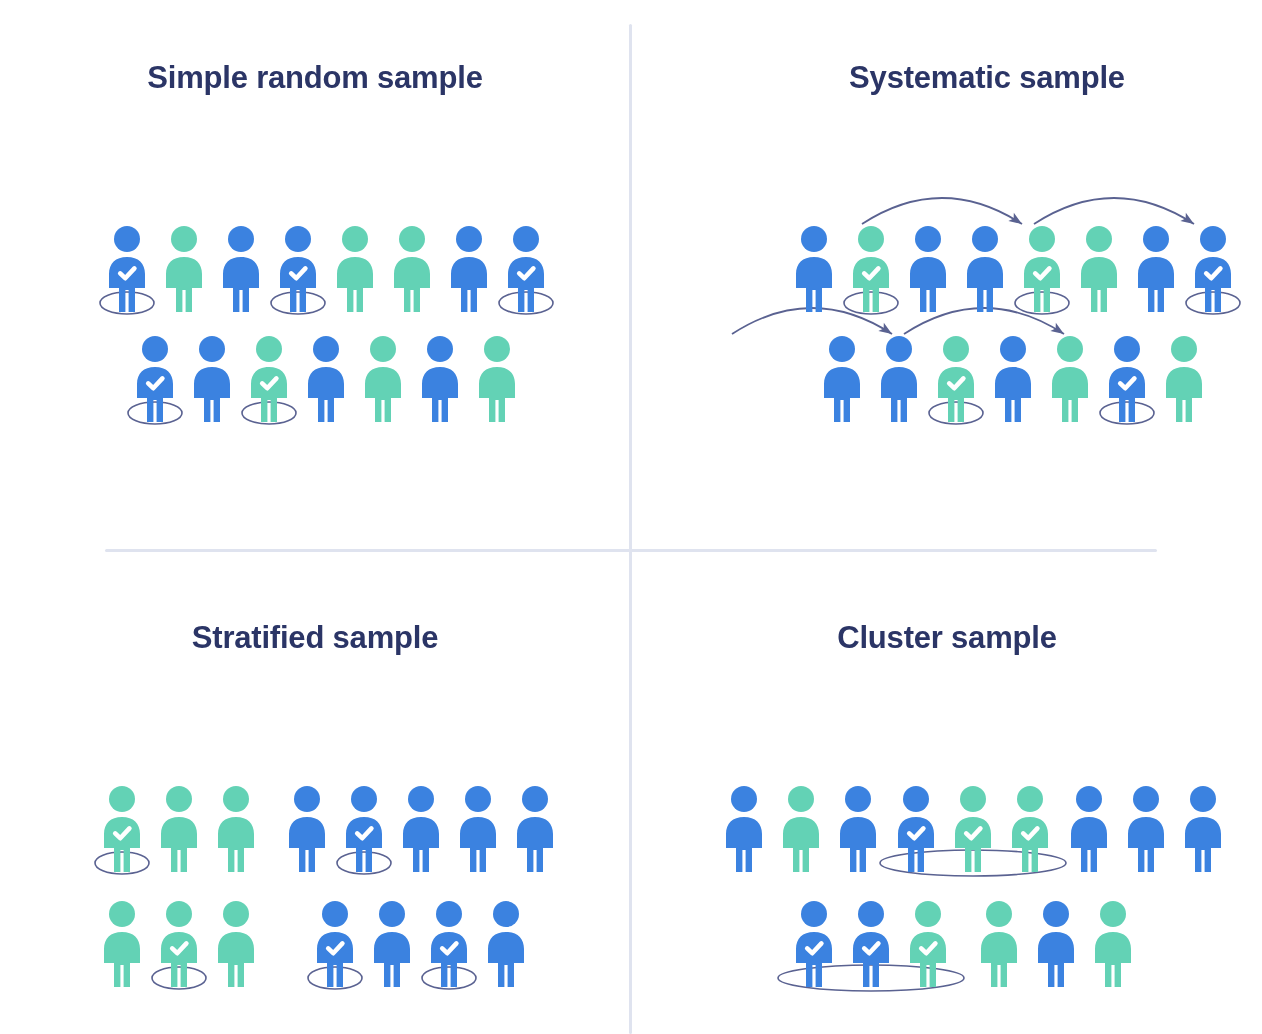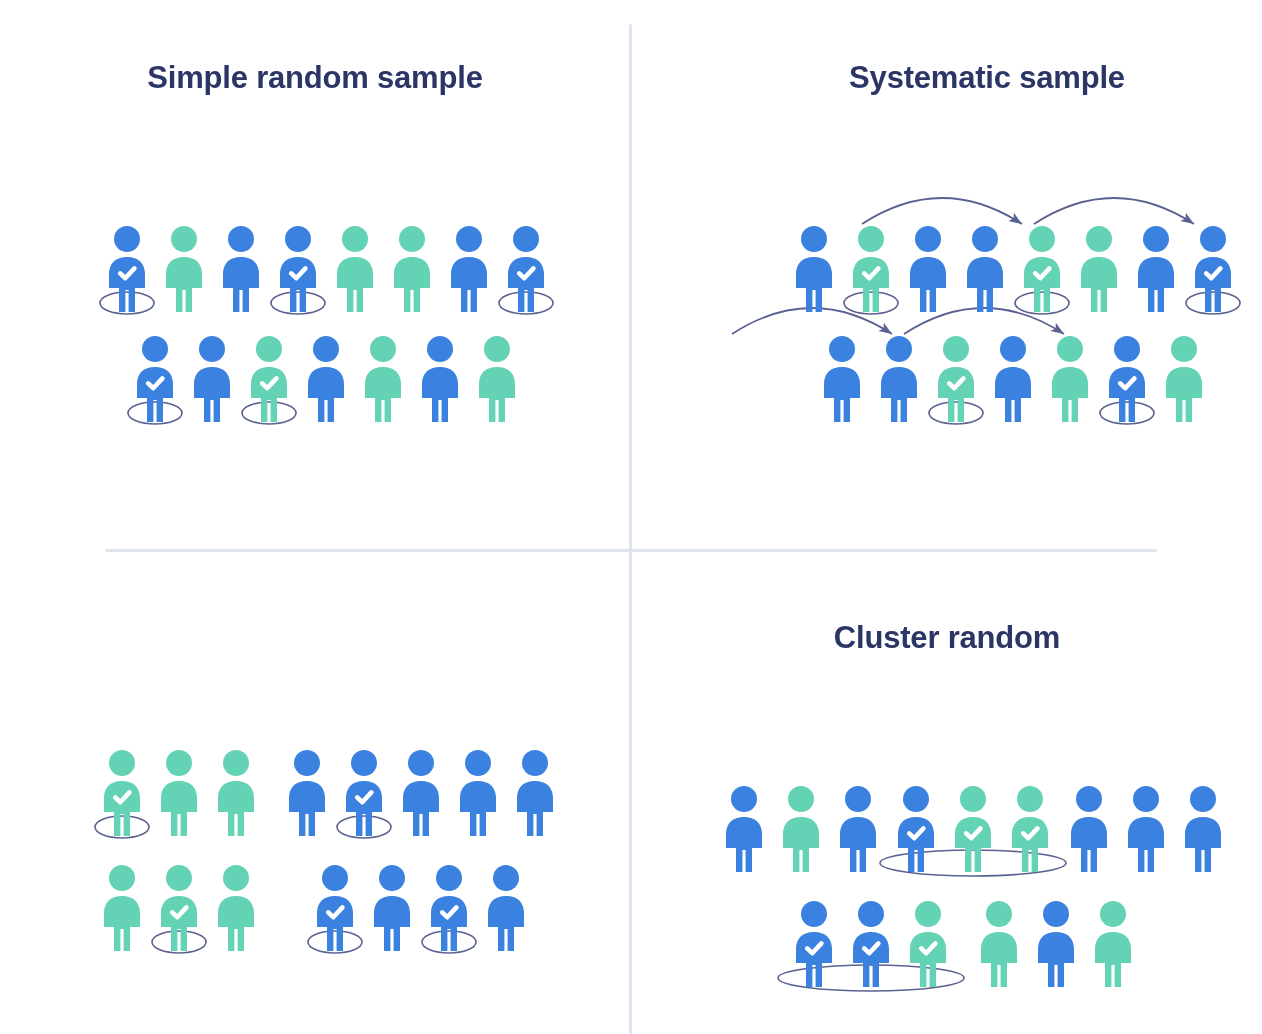--- a/index.html
+++ b/index.html
@@ -242,20 +242,21 @@
             <g transform="translate(342,0)">
               <circle cx="22" cy="13" r="13" fill="#63d2b5"></circle>
               <path d="M22,31 C33.5,31 40,37.5 40,48 L40,62 L30,62 L30,86 L23.6,86 L23.6,64 L20.4,64 L20.4,86 L14,86 L14,62 L4,62 L4,48 C4,37.5 10.5,31 22,31 Z" fill="#63d2b5"></path>
             </g>
           </g>
         </svg>
       </div>
   </section>
 
   <section class="panel" id="panel-strat">
+    <div class="panel-title">Stratified sample</div>
     <div class="figures">
         <svg width="630" height="420" viewBox="0 0 630 420">
           <g transform="translate(100,130)">
             <g transform="translate(0,0)">
               <ellipse cx="22" cy="77" rx="27" ry="11" fill="none" stroke="#5a6291" stroke-width="1.6"></ellipse>
               <circle cx="22" cy="13" r="13" fill="#63d2b5"></circle>
               <path d="M22,31 C33.5,31 40,37.5 40,48 L40,62 L30,62 L30,86 L23.6,86 L23.6,64 L20.4,64 L20.4,86 L14,86 L14,62 L4,62 L4,48 C4,37.5 10.5,31 22,31 Z" fill="#63d2b5"></path>
               <path d="M15.2,47.4 L20.2,52.2 L29.4,42.4" fill="none" stroke="#ffffff" stroke-width="4.6" stroke-linecap="round" stroke-linejoin="round"></path>
             </g>
             <g transform="translate(57,0)">
@@ -327,21 +328,21 @@
             <g transform="translate(171,0)">
               <circle cx="22" cy="13" r="13" fill="#3b82e0"></circle>
               <path d="M22,31 C33.5,31 40,37.5 40,48 L40,62 L30,62 L30,86 L23.6,86 L23.6,64 L20.4,64 L20.4,86 L14,86 L14,62 L4,62 L4,48 C4,37.5 10.5,31 22,31 Z" fill="#3b82e0"></path>
             </g>
           </g>
         </svg>
       </div>
   </section>
 
   <section class="panel" id="panel-clust">
-    <div class="panel-title">Cluster random</div>
+    <div class="panel-title">Cluster sample</div>
     <div class="figures">
         <svg width="630" height="420" viewBox="0 0 630 420">
           <g transform="translate(90,130)">
             <g transform="translate(0,0)">
               <circle cx="22" cy="13" r="13" fill="#3b82e0"></circle>
               <path d="M22,31 C33.5,31 40,37.5 40,48 L40,62 L30,62 L30,86 L23.6,86 L23.6,64 L20.4,64 L20.4,86 L14,86 L14,62 L4,62 L4,48 C4,37.5 10.5,31 22,31 Z" fill="#3b82e0"></path>
             </g>
             <g transform="translate(57,0)">
               <circle cx="22" cy="13" r="13" fill="#63d2b5"></circle>
               <path d="M22,31 C33.5,31 40,37.5 40,48 L40,62 L30,62 L30,86 L23.6,86 L23.6,64 L20.4,64 L20.4,86 L14,86 L14,62 L4,62 L4,48 C4,37.5 10.5,31 22,31 Z" fill="#63d2b5"></path>

